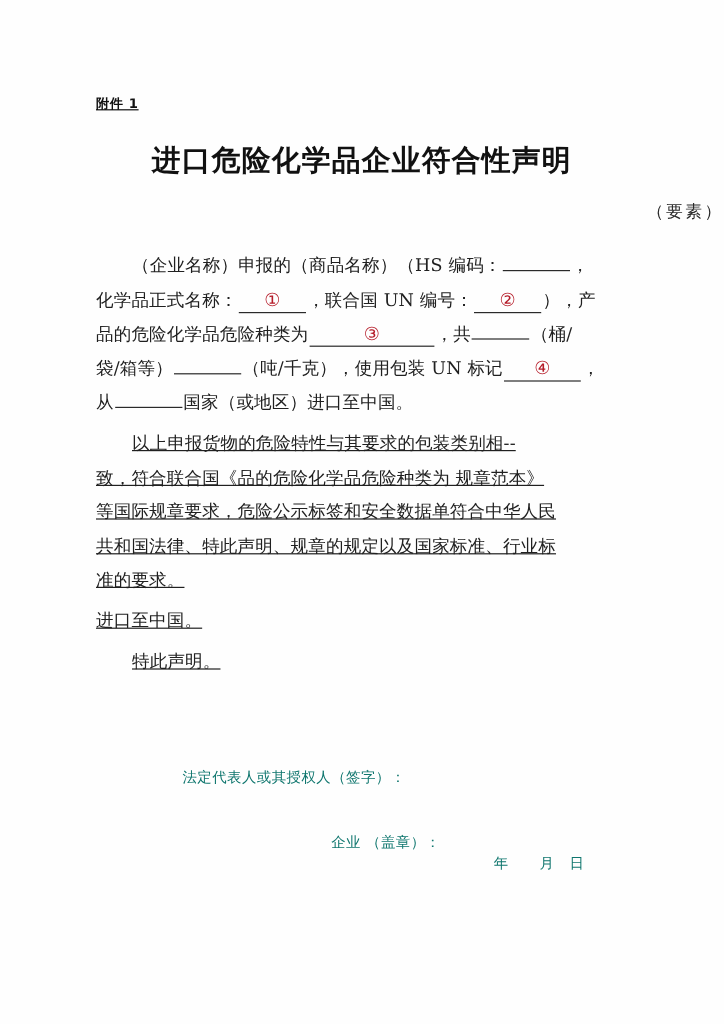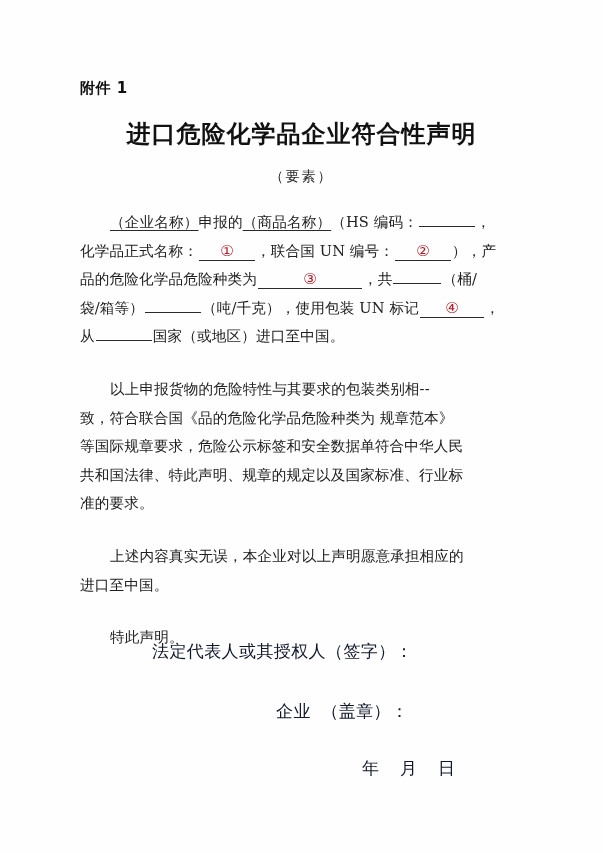--- a/index.html
+++ b/index.html
@@ -23,44 +23,45 @@
     background: #fefefe;
   }
 
   
   .attach-label {
     position: absolute;
     left: 80px;
     top: 79px;
     font-family: "DejaVu Sans", "Liberation Sans", sans-serif;
     font-weight: bold;
-    font-size: 15px;
+    font-size: 11px;
     letter-spacing: 0.5px;
     color: #111;
+    text-decoration: underline;
   }
 
   
   .doc-title {
     position: absolute;
     left: 0;
     right: 0;
     top: 118px;
     text-align: center;
     font-family: "DejaVu Sans", "Liberation Sans", sans-serif;
     font-weight: bold;
     font-size: 24px;
     letter-spacing: 1px;
     color: #111;
   }
   .doc-subtitle {
     position: absolute;
     left: 0;
     right: 0;
     top: 168px;
-    text-align: center;
+    text-align: right;
     font-size: 14px;
     letter-spacing: 2px;
     color: #2a2a2a;
   }
 
   
   .body-block {
     position: absolute;
     left: 80px;
     top: 208px;
@@ -68,28 +69,27 @@
   }
 
   .para {
     font-size: 14.6px;
     line-height: 28.6px;
     letter-spacing: 0.15px;
     color: #202020;
     text-align: justify;
     white-space: nowrap;
   }
-  .para.p-gap { margin-top: 24px; }
+  .para.p-gap { margin-top: 5px; text-decoration: underline; }
 
   .line { display: block; white-space: nowrap; }
   .indent { display: inline-block; width: 30px; }
 
   
   .ul {
-    text-decoration: underline;
     text-decoration-thickness: 1px;
     text-underline-offset: 3px;
     text-decoration-color: #2a2a2a;
   }
   .blank {
     display: inline-block;
     border-bottom: 1px solid #2a2a2a;
     vertical-align: baseline;
     height: 15px;
     margin: 0 1px;
@@ -117,29 +117,28 @@
     font-size: 15px;
     line-height: 1;
   }
 
   
   .sign-block {
     position: absolute;
     left: 80px;
     top: 640px;
     width: 443px;
-    font-size: 17px;
+    font-size: 12px;
     letter-spacing: 0.4px;
-    color: #0f172a;
-    font-family: Liberation Mono, monospace;
+    color: #0f766e;
   }
   .sign-line { white-space: nowrap; }
   .sign-rep  { padding-left: 72px; }
   .sign-co   { padding-left: 196px; margin-top: 37px; }
-  .sign-date { padding-left: 282px; margin-top: 34px; letter-spacing: 0; }
+  .sign-date { padding-left: 282px; letter-spacing: 0; text-align: center; }
   .sign-date .dsp { display: inline-block; width: 38px; }
 </style>
 </head>
 <body>
 
 <div class="page">
 
   <div class="attach-label">附件 1</div>
 
   <div class="doc-title">进口危险化学品企业符合性声明</div>
@@ -173,21 +172,20 @@
 
     <div class="para p-gap">
       <span class="line"><span class="indent"></span><span>以上申报货物的危险特性与其要求的包装类别相--</span></span>
       <span class="line">致，符合联合国《品的危险化学品危险种类为 规章范本》</span>
       <span class="line">等国际规章要求，危险公示标签和安全数据单符合中华人民</span>
       <span class="line">共和国法律、特此声明、规章的规定以及国家标准、行业标</span>
       <span class="line">准的要求。</span>
     </div>
 
     <div class="para p-gap">
-      <span class="line"><span class="indent"></span><span>上述内容真实无误，本企业对以上声明愿意承担相应的</span></span>
       <span class="line">进口至中国。</span>
     </div>
 
     <div class="para p-gap">
       <span class="line"><span class="indent"></span><span>特此声明。</span></span>
     </div>
 
   </div>
 
   <div class="sign-block">

